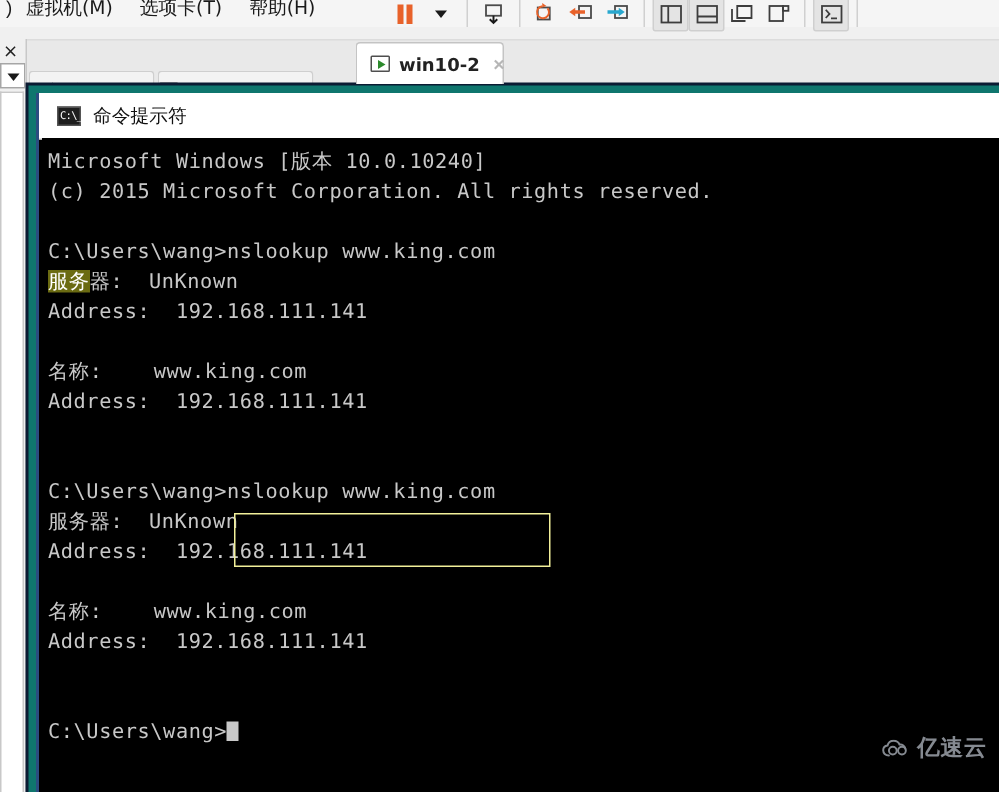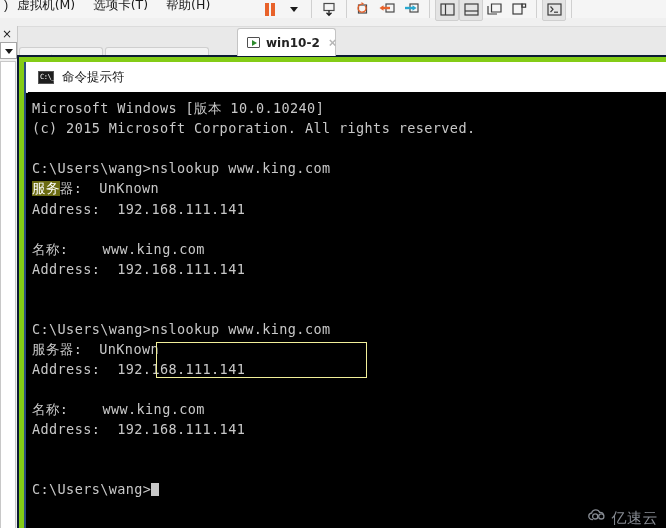--- a/index.html
+++ b/index.html
@@ -197,21 +197,21 @@
     position: absolute;
     left: 17px; top: 55px;
     width: 649px; height: 473px;
     background: #0b1b33;
     overflow: hidden;
   }
   .guest-inner {
     position: absolute;
     left: 2px; top: 2px;
     right: 0; bottom: 0;
-    background: #84cc16;
+    background: #0f766e;
   }
 
   
   .cmdwin {
     position: absolute;
     left: 5px; top: 5px;
     width: 644px; height: 468px;
     background: #000000;
     border-left: 2px solid #2b4c80;
     box-sizing: border-box;
@@ -284,24 +284,26 @@
     left: 130px; top: 280px;
     width: 211px; height: 36px;
     border: 1.5px solid #f2f09a;
     box-sizing: border-box;
     pointer-events: none;
   }
 
   
   .watermark {
     position: absolute;
-    right: 8px; bottom: 0;
-    display: flex;
+    right: 8px; bottom: 20px;
+    display: flex;
+    align-items: center;
     gap: 4px;
     opacity: 0.72;
+    font-weight: bold;
   }
   .wm-cloud {
     position: relative;
     width: 20px; height: 12px;
   }
   .wm-cloud svg { display:block; }
   .wm-text {
     font-size: 15px;
     color: #b9bfc9;
     font-family: "DejaVu Sans", sans-serif;

